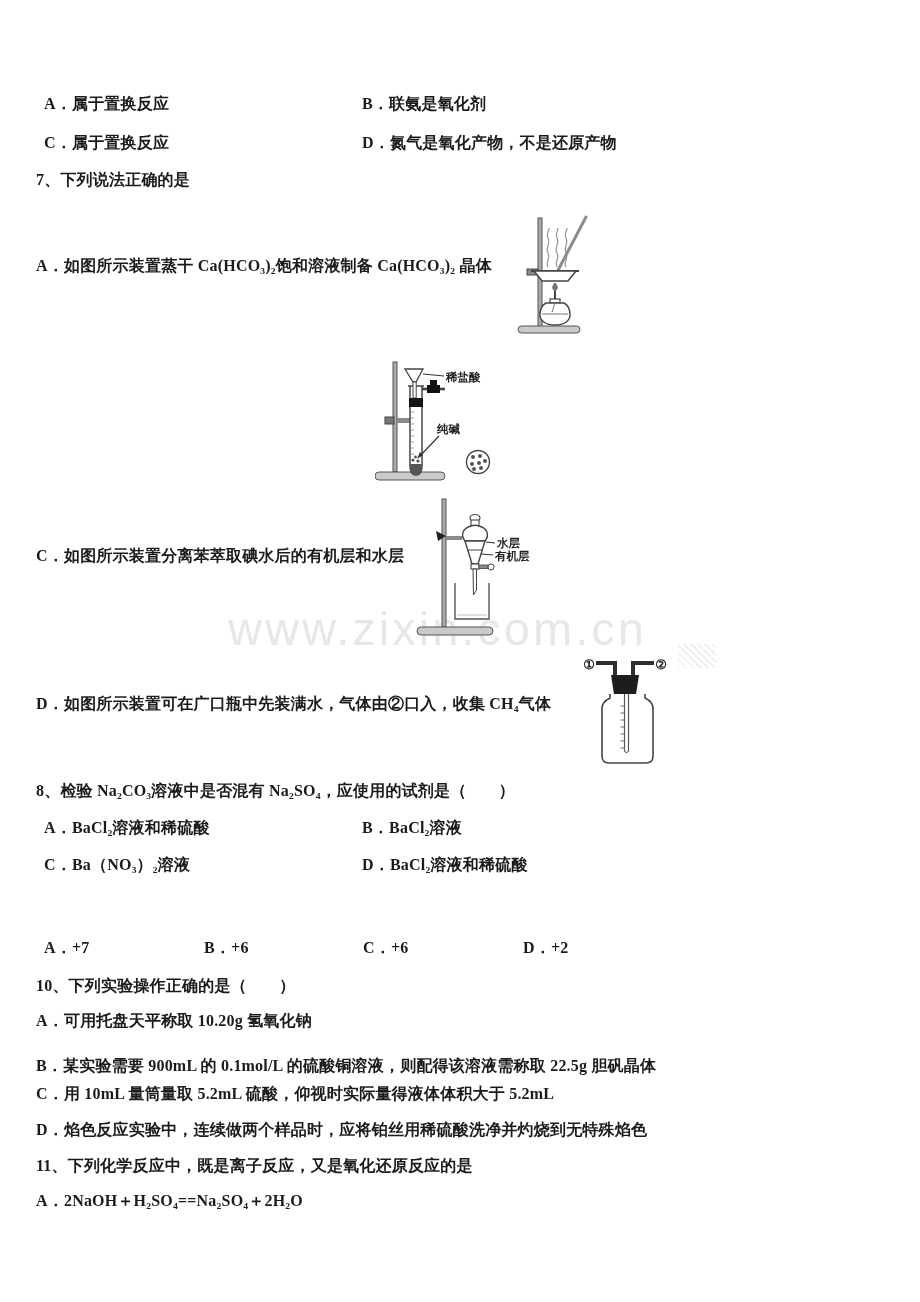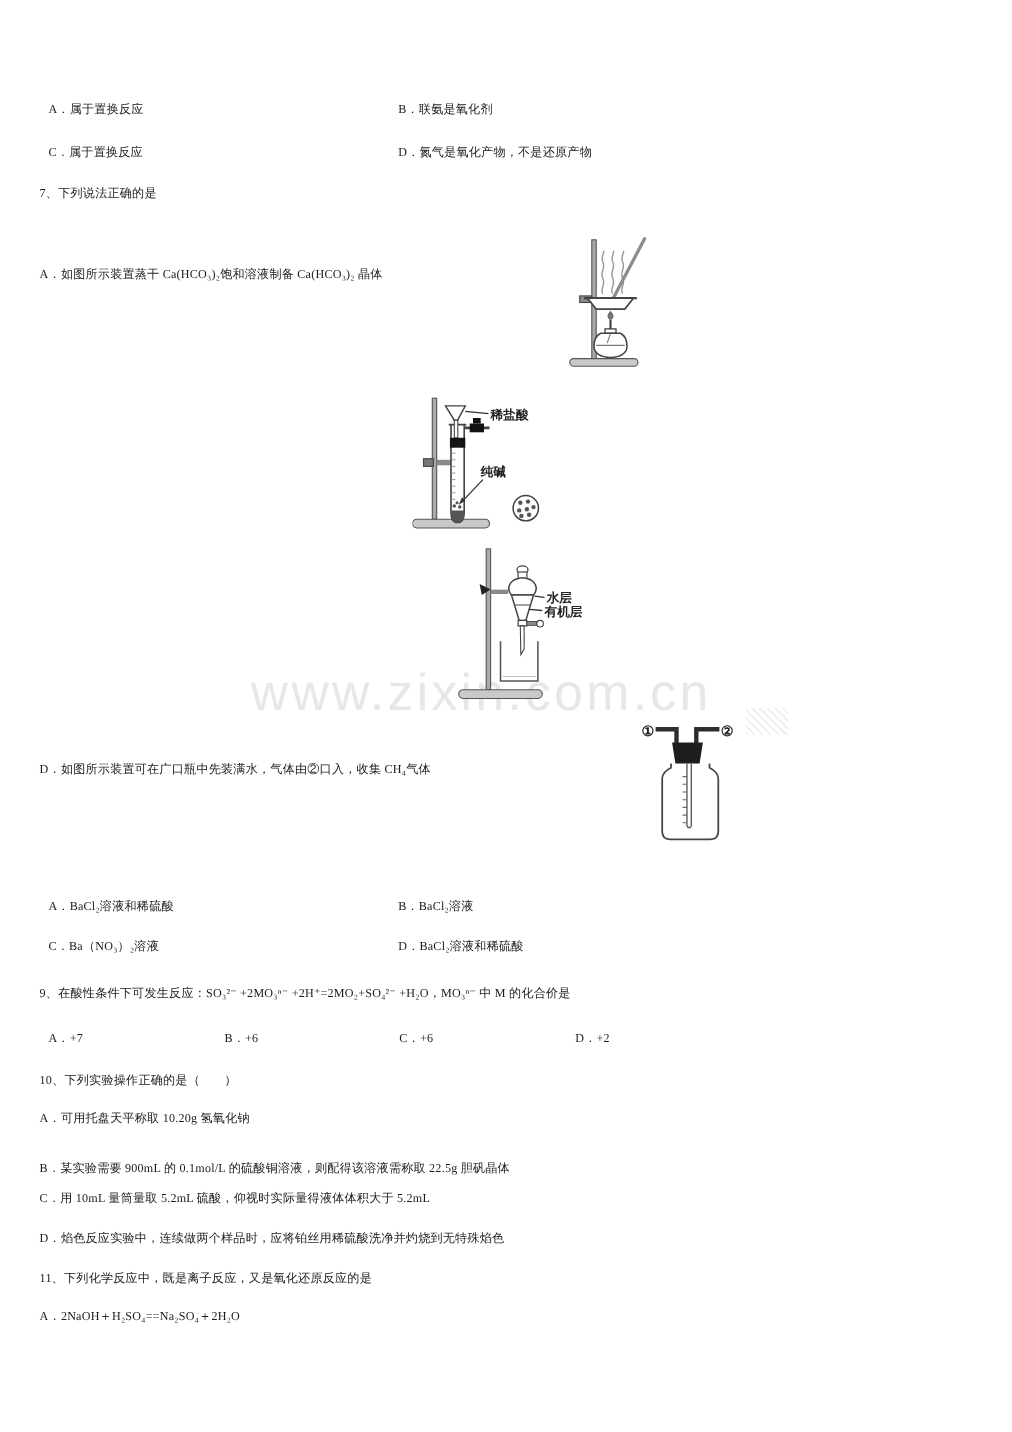--- a/index.html
+++ b/index.html
@@ -1,21 +1,21 @@
 <!DOCTYPE html>
 <html><head>
 <meta charset="utf-8">
 <style>
   html,body{margin:0;padding:0;background:#ffffff;}
   #page{
     position:relative;width:920px;height:1302px;background:#fff;overflow:hidden;
     font-family:"Liberation Serif","DejaVu Serif",serif;color:#1b1b1b;
   }
   .t{
-    position:absolute;white-space:nowrap;font-size:11px;font-weight:400;
+    position:absolute;white-space:nowrap;font-size:16px;font-weight:700;
     letter-spacing:.2px;z-index:2;line-height:1.2;
   }
   .fig{position:absolute;z-index:1;}
   .fig text{font-family:"Liberation Serif","DejaVu Serif",serif;fill:#222;font-weight:600;}
   .wm{
     position:absolute;left:228px;top:601px;z-index:0;
     font-family:"Liberation Sans","DejaVu Sans",sans-serif;
     font-size:47px;font-weight:400;color:#e7e7e7;letter-spacing:3px;white-space:nowrap;
   }
   .stamp{
@@ -30,21 +30,22 @@
 
   <div class="wm">www.zixin.com.cn</div>
   <div class="stamp"></div>
 
   <span class="t" style="left:44px;top:94px">A．属于置换反应</span>
   <span class="t" style="left:362px;top:94px">B．联氨是氧化剂</span>
   <span class="t" style="left:44px;top:133px">C．属于置换反应</span>
   <span class="t" style="left:362px;top:133px">D．氮气是氧化产物，不是还原产物</span>
 
   <span class="t" style="left:36px;top:170px">7、下列说法正确的是</span>
-  <span class="t" style="left:36px;top:244px">A．如图所示装置蒸干 Ca(HCO₃)₂饱和溶液制备 Ca(HCO₃)₂ 晶体</span>
+  <span class="t" style="left:36px;top:256px">A．如图所示装置蒸干 Ca(HCO₃)₂饱和溶液制备 Ca(HCO₃)₂ 晶体</span>
+  <span class="t" style="left:36px;top:546px">C．如图所示装置分离苯萃取碘水后的有机层和水层</span>
   <span class="t" style="left:36px;top:694px">D．如图所示装置可在广口瓶中先装满水，气体由②口入，收集 CH₄气体</span>
 
   <svg class="fig" style="left:515px;top:213px" width="95" height="124" viewBox="0 0 95 124">
     <rect x="23" y="5" width="4" height="110" fill="#ababab" stroke="#555" stroke-width="1"></rect>
     <rect x="3" y="113" width="62" height="7" rx="3.5" fill="#c9c9c9" stroke="#555" stroke-width="1"></rect>
     <rect x="12" y="56" width="11" height="6" fill="#8a8a8a" stroke="#444" stroke-width="1"></rect>
     <rect x="27" y="57" width="9" height="4" fill="#8a8a8a"></rect>
     <g>
       <path d="M33,54 c-3,-5 3,-8 0,-14 c-3,-6 3,-9 0,-15 c-2,-4 1,-7 1,-10" fill="none" stroke="#9a9a9a" stroke-width="1.3"></path>
       <path d="M42,54 c-3,-5 3,-8 0,-14 c-3,-6 3,-9 0,-15 c-2,-4 1,-7 1,-10" fill="none" stroke="#9a9a9a" stroke-width="1.3"></path>
@@ -160,26 +161,26 @@
           <line x1="48.5" y1="65" x2="52.5" y2="65"></line>
         <line x1="48.5" y1="72" x2="52.5" y2="72"></line>
           <line x1="48.5" y1="79" x2="52.5" y2="79"></line>
         <line x1="48.5" y1="86" x2="52.5" y2="86"></line>
           <line x1="48.5" y1="93" x2="52.5" y2="93"></line>
         <line x1="48.5" y1="100" x2="52.5" y2="100"></line>
       </g>
     </g>
   </svg>
 
+  <span class="t" style="left:36px;top:781px">8、检验 Na₂CO₃溶液中是否混有 Na₂SO₄，应使用的试剂是（　　）</span>
   <span class="t" style="left:44px;top:818px">A．BaCl₂溶液和稀硫酸</span>
   <span class="t" style="left:362px;top:818px">B．BaCl₂溶液</span>
   <span class="t" style="left:44px;top:855px">C．Ba（NO₃）₂溶液</span>
   <span class="t" style="left:362px;top:855px">D．BaCl₂溶液和稀硫酸</span>
 
-  <span class="t" style="left:36px;top:897px">9、在酸性条件下可发生反应：SO₃²⁻ +2MO₃ⁿ⁻ +2H⁺=2MO₂+SO₄²⁻ +H₂O，MO₃ⁿ⁻ 中 M 的化合价是</span>
   <span class="t" style="left:44px;top:938px">A．+7</span>
   <span class="t" style="left:204px;top:938px">B．+6</span>
   <span class="t" style="left:363px;top:938px">C．+6</span>
   <span class="t" style="left:523px;top:938px">D．+2</span>
 
   <span class="t" style="left:36px;top:976px">10、下列实验操作正确的是（　　）</span>
   <span class="t" style="left:36px;top:1011px">A．可用托盘天平称取 10.20g 氢氧化钠</span>
   <span class="t" style="left:36px;top:1056px">B．某实验需要 900mL 的 0.1mol/L 的硫酸铜溶液，则配得该溶液需称取 22.5g 胆矾晶体</span>
   <span class="t" style="left:36px;top:1084px">C．用 10mL 量筒量取 5.2mL 硫酸，仰视时实际量得液体体积大于 5.2mL</span>
   <span class="t" style="left:36px;top:1120px">D．焰色反应实验中，连续做两个样品时，应将铂丝用稀硫酸洗净并灼烧到无特殊焰色</span>

